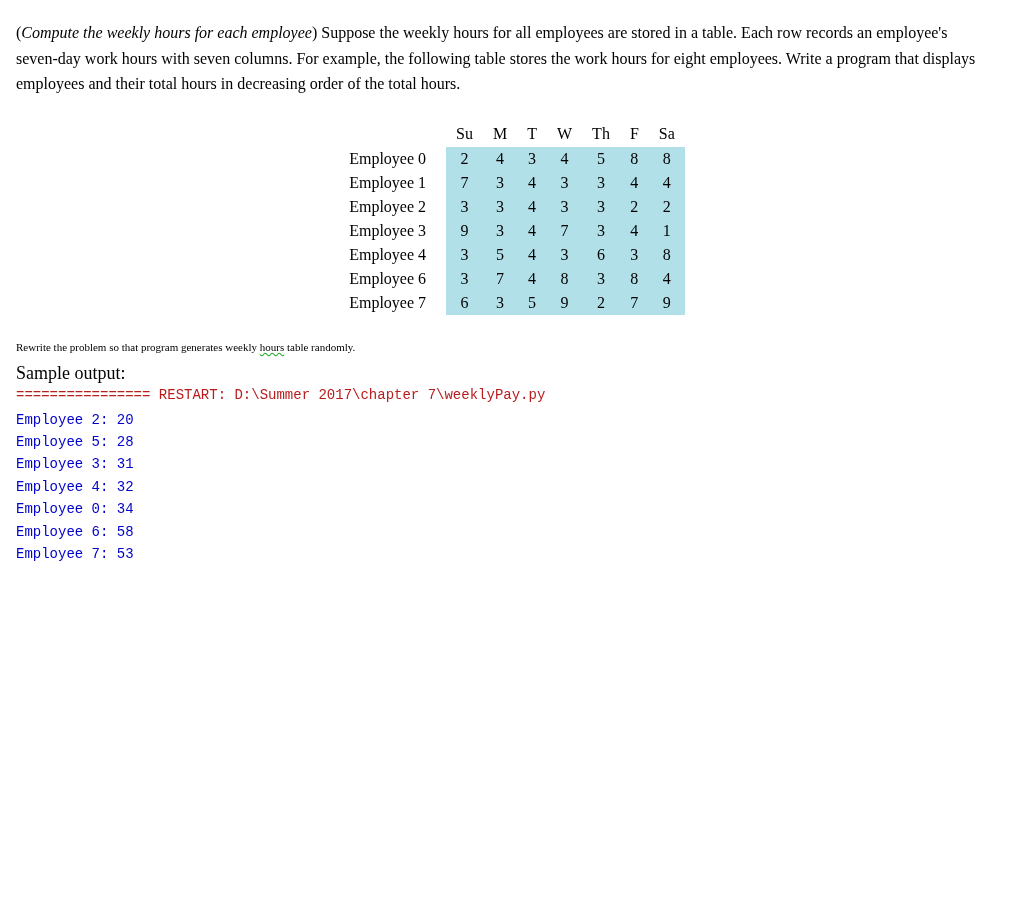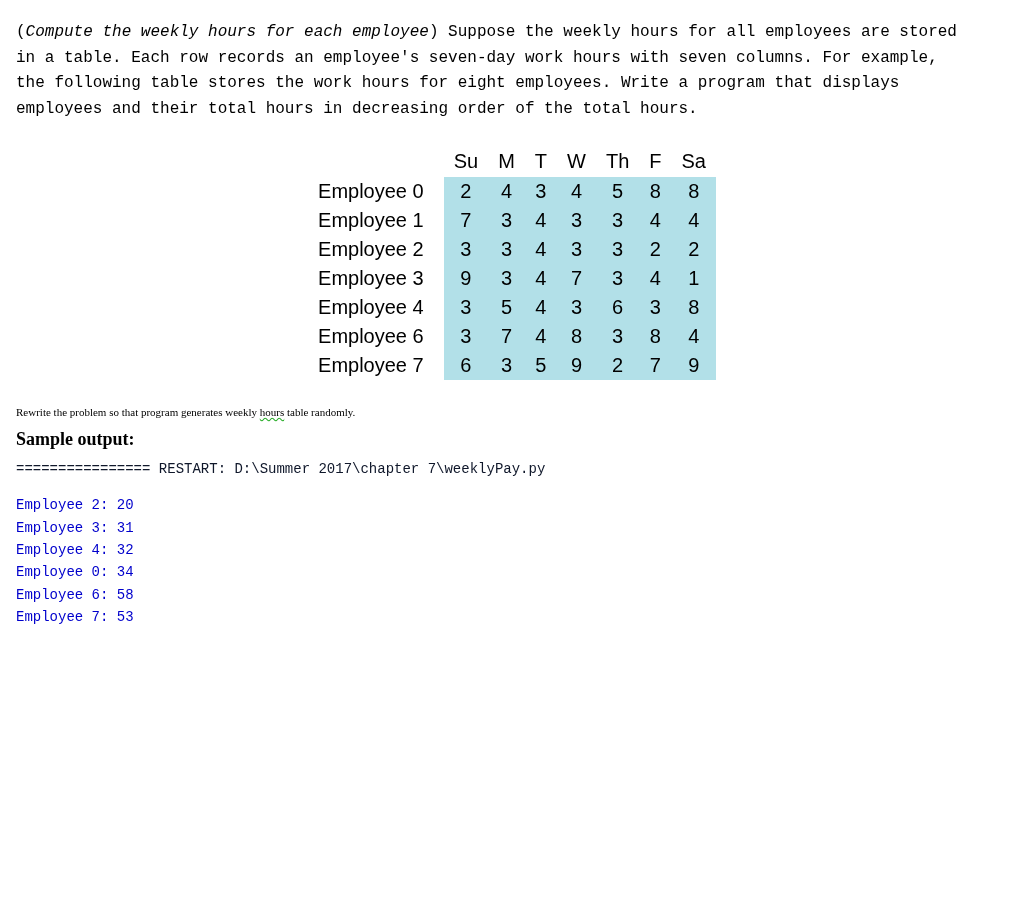--- a/index.html
+++ b/index.html
@@ -13,34 +13,33 @@
       background: #ffffff;
       color: #000000;
       padding: 20px 16px;
       width: 1024px;
       min-height: 907px;
     }
     .problem-text {
       line-height: 1.6;
       margin-bottom: 24px;
       max-width: 960px;
-      font-family: Liberation Mono, monospace;
     }
     .problem-text em {
       font-style: italic;
     }
     .table-wrapper {
       display: flex;
       justify-content: center;
       margin-bottom: 24px;
     }
     .hours-table {
       border-collapse: collapse;
-      font-family: Liberation Sans, sans-serif;
-      font-size: 20px;
+      font-family: Liberation Serif, serif;
+      font-size: 16px;
     }
     .hours-table th {
       padding: 4px 10px;
       text-align: center;
       font-weight: normal;
       background: transparent;
     }
     .hours-table td {
       padding: 3px 10px;
       text-align: center;
@@ -59,34 +58,33 @@
       line-height: 1.5;
     }
     .rewrite-text .underline-wavy {
       text-decoration: underline;
       text-decoration-style: wavy;
       text-decoration-color: #22aa22;
     }
     .sample-output-heading {
       font-family: Georgia, 'Times New Roman', serif;
       font-size: 18px;
-      font-weight: bold;
-      margin-bottom: 8px;
+      font-weight: normal;
     }
     .code-output {
       font-family: 'Courier New', Courier, monospace;
       font-size: 14px;
       color: #0000cc;
       line-height: 1.6;
     }
     .restart-line {
-      color: #0f172a;
+      color: #b91c1c;
       font-family: 'Courier New', Courier, monospace;
       font-size: 14px;
-      margin-bottom: 14px;
+      margin-bottom: 2px;
     }
   </style>
 </head>
 <body>
 
 <div class="problem-text">
   <p>
     (<em>Compute the weekly hours for each employee</em>)<span> Suppose the weekly hours for all employees are stored in a table. Each row records an employee's seven-day work hours with seven columns. For example, the following table stores the work hours for eight employees. Write a program that displays employees and their total hours in decreasing order of the total hours.</span>
   </p>
 </div>
@@ -183,19 +181,20 @@
 <p class="rewrite-text">
   <span>Rewrite the problem so that program generates weekly </span><span class="underline-wavy">hours</span><span> table randomly.</span>
 </p>
 
 <p class="sample-output-heading">Sample output:</p>
 
 <div class="code-output">
   <div class="restart-line">================ RESTART: D:\Summer 2017\chapter 7\weeklyPay.py</div>
   <div id="output-lines">
       <div>Employee 2:  20</div>
+      <div>Employee 5:  28</div>
       <div>Employee 3:  31</div>
       <div>Employee 4:  32</div>
       <div>Employee 0:  34</div>
       <div>Employee 6:  58</div>
       <div>Employee 7:  53</div>
     </div>
 </div>
 
 </body></html>

